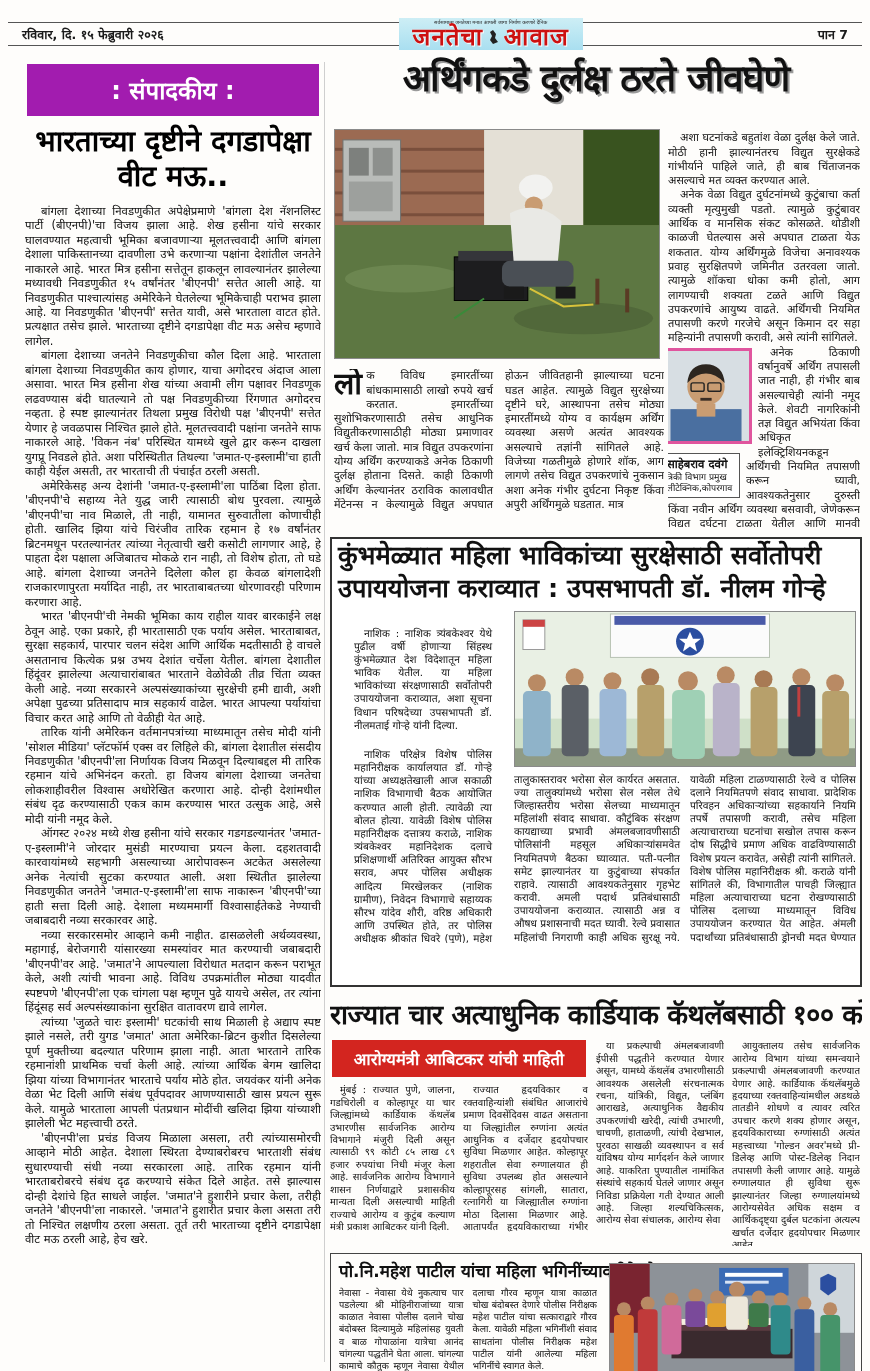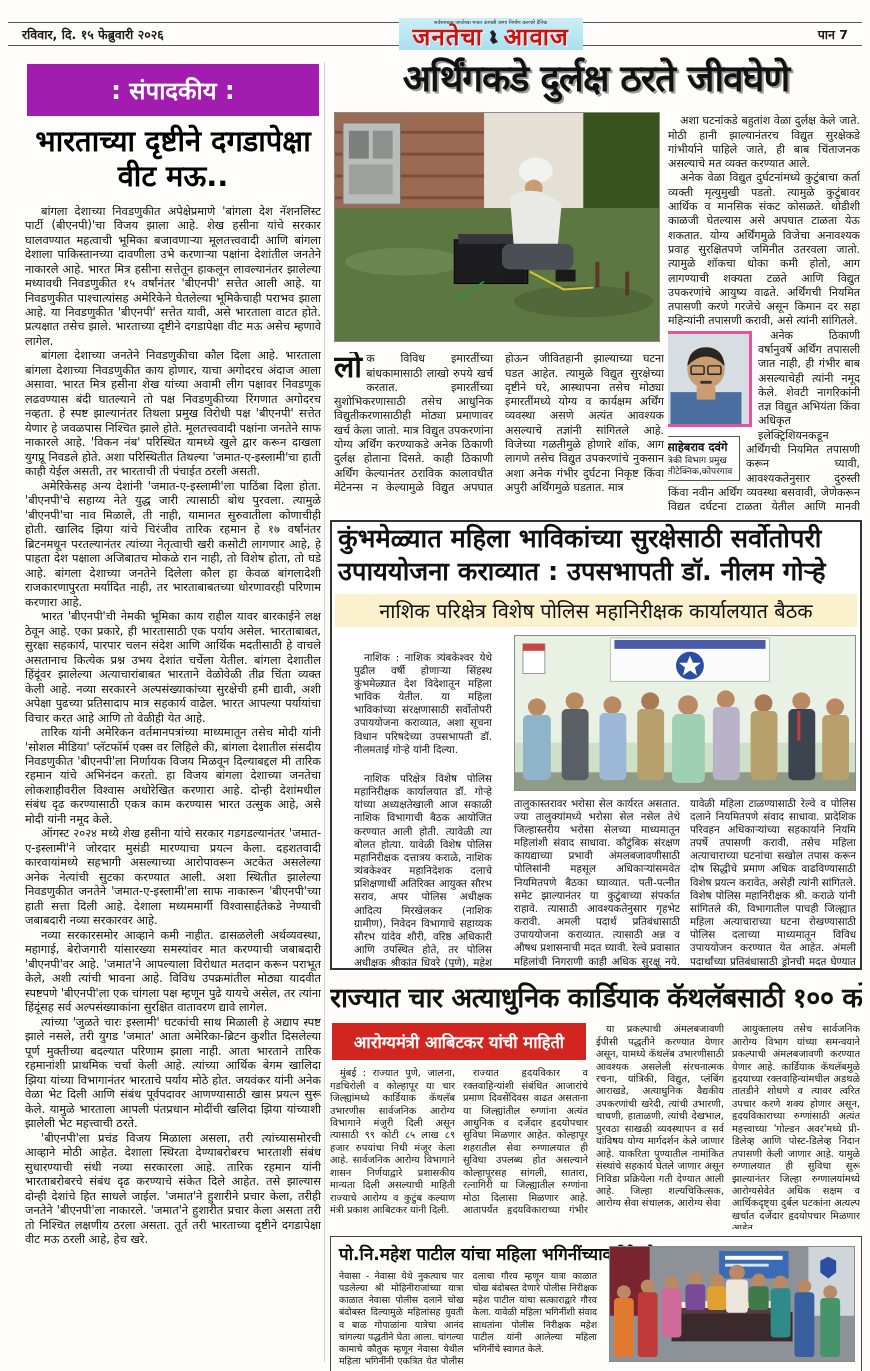--- a/index.html
+++ b/index.html
@@ -26,21 +26,21 @@
                 padding:9px 0 10px; margin:2px 2px 8px; }
   .edit-head { font-size:29px; font-weight:bold; text-align:center; line-height:1.2; margin:2px 0 10px; color:#000; }
   .edit-body { font-size:11.4px; line-height:1.27; text-align:justify; }
   .edit-body p { text-indent:16px; margin:0; }
 
   
   .right-col { position:absolute; left:330px; top:56px; width:532px; }
   .main-head { font-size:37px; font-weight:bold; text-align:center; white-space:nowrap; line-height:1.25;
                text-shadow:2px 2px 0 #9a9a9a; letter-spacing:-1px; }
 
-  .article1 { position:relative; height:408px; margin-top:4px;text-decoration:underline; }
+  .article1 { position:relative; height:408px; margin-top:21px;text-decoration:underline; }
   .photo1 { position:absolute; left:4px; top:6px; width:326px; height:230px; border:1px solid #8a8a8a; background:#7d8a6a; }
   .a1-right { position:absolute; left:338px; top:8px; width:192px; height:396px; overflow:hidden;
               font-size:11px; line-height:1.3; text-align:justify; }
   .a1-right p { text-indent:12px; margin:0; }
   .portrait-wrap { float:left; width:92px; margin:2px 6px 2px -8px; }
   .portrait-frame { border:3px solid #e0559e; background:#d7dee3; width:92px; height:96px; }
   .byline-box { float:left; clear:left; width:152px; margin:3px 6px 2px -80px; border:1px solid #555;
                 background:#fff; text-align:center; padding:3px 2px; }
   .byline-box .b1 { font-size:11.5px; font-weight:bold; }
   .byline-box .b2 { font-size:9px; line-height:1.25; }
@@ -176,21 +176,20 @@
       </div>
 
       <div class="a1-bottom">
         <span class="dropcap">लो</span><span>क विविध इमारतींच्या बांधकामासाठी लाखो रुपये खर्च करतात. इमारतींच्या सुशोभिकरणासाठी तसेच आधुनिक विद्युतीकरणासाठीही मोठ्या प्रमाणावर खर्च केला जातो. मात्र विद्युत उपकरणांना योग्य अर्थिंग करण्याकडे अनेक ठिकाणी दुर्लक्ष होताना दिसते. काही ठिकाणी अर्थिंग केल्यानंतर ठराविक कालावधीत मेंटेनन्स न केल्यामुळे विद्युत अपघात होऊन जीवितहानी झाल्याच्या घटना घडत आहेत.</span>
         <span>त्यामुळे विद्युत सुरक्षेच्या दृष्टीने घरे, आस्थापना तसेच मोठ्या इमारतींमध्ये योग्य व कार्यक्षम अर्थिंग व्यवस्था असणे अत्यंत आवश्यक असल्याचे तज्ञांनी सांगितले आहे. विजेच्या गळतीमुळे होणारे शॉक, आग लागणे तसेच विद्युत उपकरणांचे नुकसान अशा अनेक गंभीर दुर्घटना निकृष्ट किंवा अपुरी अर्थिंगमुळे घडतात. मात्र</span>
       </div>
     </div>
 
     <div class="kumbh-box">
       <div class="k-head">कुंभमेळ्यात महिला भाविकांच्या सुरक्षेसाठी सर्वोतोपरी उपाययोजना कराव्यात : उपसभापती डॉ. नीलम गोऱ्हे</div>
-      <div class="k-sub">नाशिक परिक्षेत्र विशेष पोलिस महानिरीक्षक कार्यालयात बैठक</div>
       <div class="k-body">
         <div class="k-left">
             <p>नाशिक : नाशिक त्र्यंबकेश्वर येथे पुढील वर्षी होणाऱ्या सिंहस्थ कुंभमेळ्यात देश विदेशातून महिला भाविक येतील. या महिला भाविकांच्या संरक्षणासाठी सर्वोतोपरी उपाययोजना कराव्यात, अशा सूचना विधान परिषदेच्या उपसभापती डॉ. नीलमताई गोऱ्हे यांनी दिल्या.</p>
             <p>नाशिक परिक्षेत्र विशेष पोलिस महानिरीक्षक कार्यालयात डॉ. गोऱ्हे यांच्या अध्यक्षतेखाली आज सकाळी नाशिक विभागाची बैठक आयोजित करण्यात आली होती. त्यावेळी त्या बोलत होत्या. यावेळी विशेष पोलिस महानिरीक्षक दत्तात्रय कराळे, नाशिक त्र्यंबकेश्वर महानिदेशक दलाचे प्रशिक्षणार्थी अतिरिक्त आयुक्त सौरभ सराव, अपर पोलिस अधीक्षक आदित्य मिरखेलकर (नाशिक ग्रामीण), निवेदन विभागाचे सहाय्यक सौरभ यांदेव शौरी, वरिष्ठ अधिकारी आणि उपस्थित होते, तर पोलिस अधीक्षक श्रीकांत धिवरे (पुणे), महेश रेड्डी (अहिल्यानगर) व अन्य अधिकारी दूरदृश्य संवाद प्रणालीद्वारे (ऑनलाइन) बैठकीत सहभागी झाले होते.</p>
             <p>उपसभापती डॉ. गोऱ्हे म्हणाल्या की, आगामी सिंहस्थ कुंभमेळ्यात महिला भाविकांची संख्या मोठी राहील. या पार्श्वभूमीवर महिलांच्या संख्यामानात पुरेशा सुविधा उपलब्ध कराव्यात. महिलांसाठी हेल्पलाईन कक्ष, हिरकणी कक्ष, सुरक्षा गृहांची व स्वच्छतागृहांची व्यवस्था असावी. तसेच महिला अत्याचाराच्या घटनांच्या प्रतिबंधासाठी</p>
           </div>
         <svg class="k-photo" viewBox="0 0 342 156" preserveAspectRatio="none">
           <rect width="342" height="156" fill="#e9f0e4"></rect>
           <rect y="108" width="342" height="30" fill="#cfe0c8"></rect>
           <rect y="138" width="342" height="18" fill="#8f9b85"></rect>

